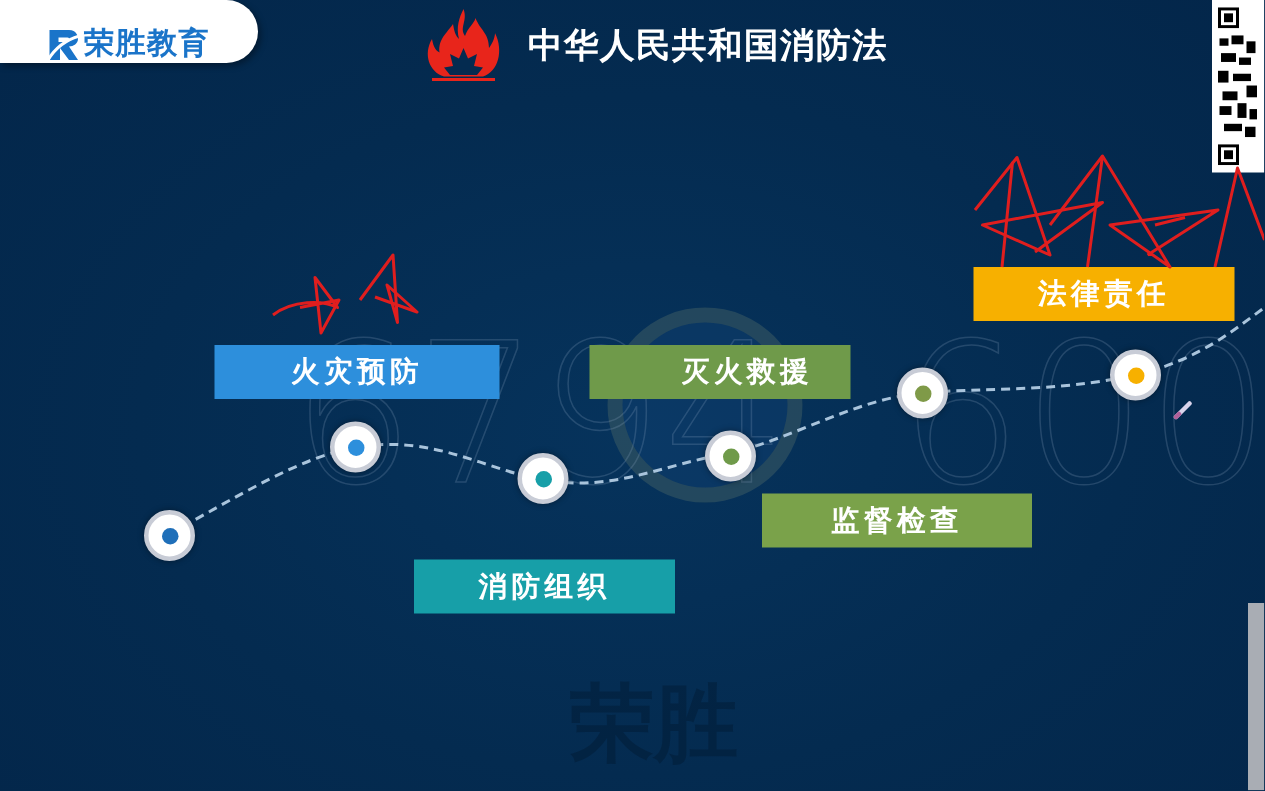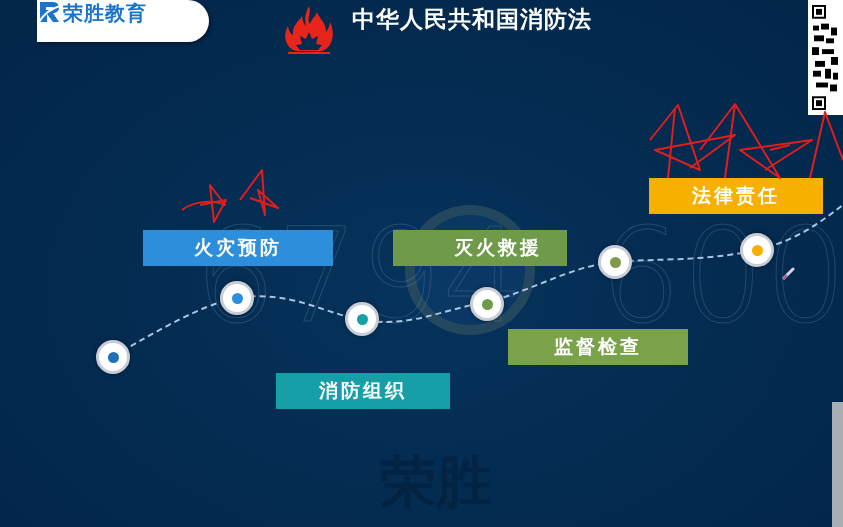--- a/index.html
+++ b/index.html
@@ -10,33 +10,32 @@
       position: relative;
     }
     .stage {
       position: absolute; left: 0; top: 0; width: 843px; height: 527px;
       background: radial-gradient(ellipse at 50% 55%, #06335c 0%, #042b50 55%, #03264a 100%);
       overflow: hidden;
     }
     .logo-badge {
       position: absolute; left: 0; top: 0; width: 172px; height: 42px;
       background: #ffffff; border-radius: 0 22px 22px 0;
-      display: flex; align-items: flex-start; padding-left: 0;
+      display: flex; align-items: flex-end; padding-left: 30px;
       box-shadow: 2px 2px 4px rgba(0,0,0,0.35);
-      margin-left: 37px;
     }
     .logo-mark {
       width: 24px; height: 24px; position: relative; margin-right: 2px;
     }
     .logo-text {
       color: #1a74c9; font-weight: bold; font-size: 20px; letter-spacing: 1px;
     }
     .title-wrap {
       position: absolute; left: 282px; top: 4px; height: 52px;
-      display: flex; 
+      display: flex; align-items: center;
     }
     .flame { width: 54px; height: 52px; margin-right: 16px; }
     .title-text {
       color: #ffffff; font-weight: bold; font-size: 23px; letter-spacing: 1px;
     }
     .qr {
       position: absolute; left: 808px; top: 0; width: 35px; height: 115px;
       background: #ffffff; padding: 4px 3px;
     }
     .qr svg { width: 100%; height: 100%; }

